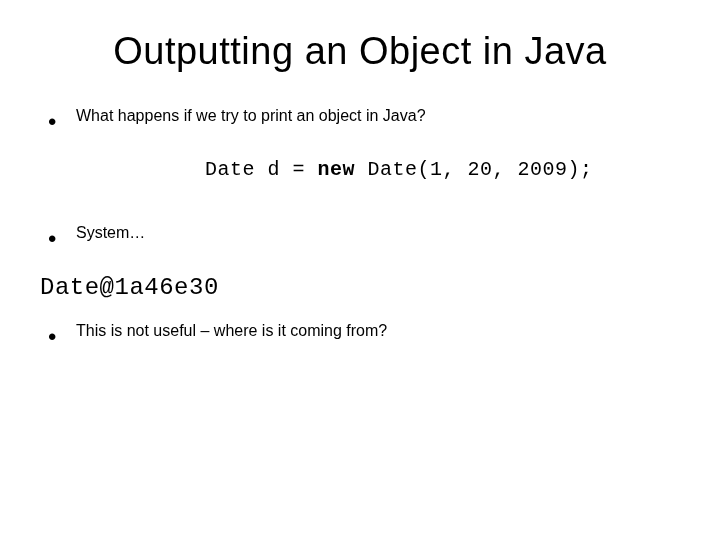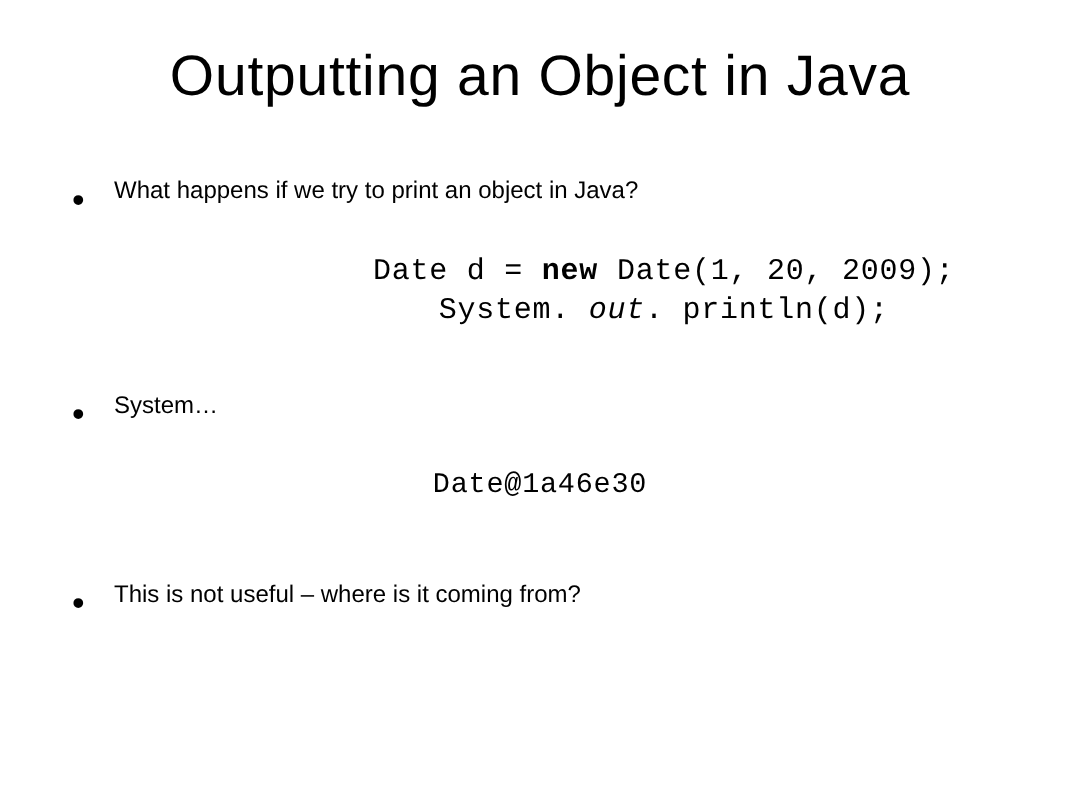--- a/index.html
+++ b/index.html
@@ -13,21 +13,21 @@
       background: #ffffff;
       font-family: Arial, Helvetica, sans-serif;
       color: #000000;
       padding: 30px 40px;
       position: relative;
     }
     .slide-title {
       font-size: 38px;
       font-weight: normal;
       text-align: center;
-      margin-bottom: 45px;
+      margin-bottom: 33px;
       letter-spacing: 0.5px;
     }
     .bullet-list {
       list-style: none;
       padding-left: 8px;
     }
     .bullet-item {
       font-size: 16px;
       line-height: 1.3;
       margin-bottom: 30px;
@@ -45,49 +45,47 @@
       font-family: "Courier New", Courier, monospace;
       font-size: 20px;
       padding-left: 165px;
       margin-top: 20px;
       margin-bottom: 40px;
       line-height: 1.3;
       letter-spacing: 0.5px;
     }
     .code-line {
       white-space: pre;
-      text-align: center;
     }
     .code-keyword {
       font-weight: bold;
     }
     .code-italic {
       font-style: italic;
     }
     .output-block {
       font-family: "Courier New", Courier, monospace;
-      font-size: 19px;
-      text-align: center;
+      font-size: 24px;
+      text-align: left;
       margin-top: 30px;
-      margin-bottom: 53px;
+      margin-bottom: 20px;
       letter-spacing: 0.5px;
     }
   </style>
 </head>
 <body>
 
 <h1 class="slide-title">Outputting an Object in Java</h1>
 
 <ul class="bullet-list">
   <li class="bullet-item">What happens if we try to print an object in Java?</li>
 </ul>
 
 <div class="code-block">
   <div class="code-line"><span>Date d = </span><span class="code-keyword">new</span><span> Date(1, 20, 2009);</span></div>
-  <div class="code-line"><span>System. </span><span class="code-italic">out</span><span>. println(d);</span></div>
 </div>
 
 <ul class="bullet-list">
   <li class="bullet-item">System…</li>
 </ul>
 
 <div class="output-block">Date@1a46e30</div>
 
 <ul class="bullet-list">
   <li class="bullet-item">This is not useful – where is it coming from?</li>

